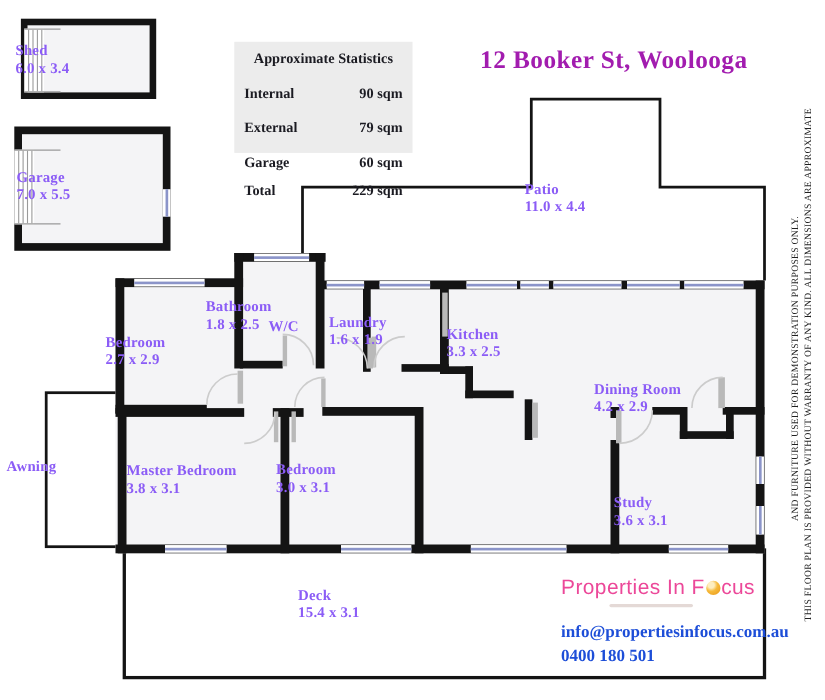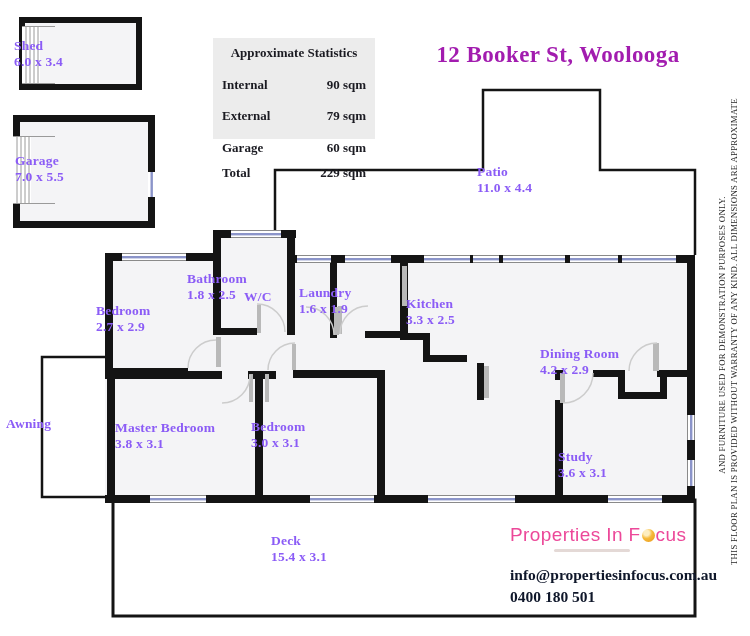--- a/index.html
+++ b/index.html
@@ -15,21 +15,21 @@
          box-sizing:border-box;padding:7px 9px 0 9px;font-size:13px;font-weight:bold;}
   .stats .stats-title{text-align:center;margin-bottom:9px;}
   .stats .row{display:flex;justify-content:space-between;line-height:15.3px;margin-top:16px;}
   .stats .total-row{margin-top:10px;}
   .brand{position:absolute;left:510px;top:524px;width:200px;}
   .logo-line{font-family:"Liberation Sans",sans-serif;font-size:19px;font-weight:500;
              color:#ec4899;letter-spacing:.4px;white-space:nowrap;}
   .logo-dot{display:inline-block;width:13px;height:13px;border-radius:50%;margin:0 1px -1px 1px;
             background:radial-gradient(circle at 35% 30%, #fdeec0 0 22%, #f6bb3c 45%, #e89414 100%);}
   .logo-tagline{width:76px;height:3px;background:#e4d9d6;margin:3px 0 0 44px;border-radius:2px;}
-  .contact{margin-top:12px;font-size:15.5px;font-weight:bold;color:#0f172a;line-height:22px;
+  .contact{margin-top:12px;font-size:15.5px;font-weight:bold;color:#1d4ed8;line-height:22px;
            white-space:nowrap;}
   .disclaimer{position:absolute;left:498px;top:322px;width:460px;height:26px;
               transform:rotate(-90deg);display:flex;flex-direction:column-reverse;
               justify-content:center;gap:2px;text-align:center;
               font-size:8.8px;letter-spacing:.25px;color:#1f1f1f;white-space:nowrap;}
 </style>
 </head>
 <body>
 
 <div class="canvas">

